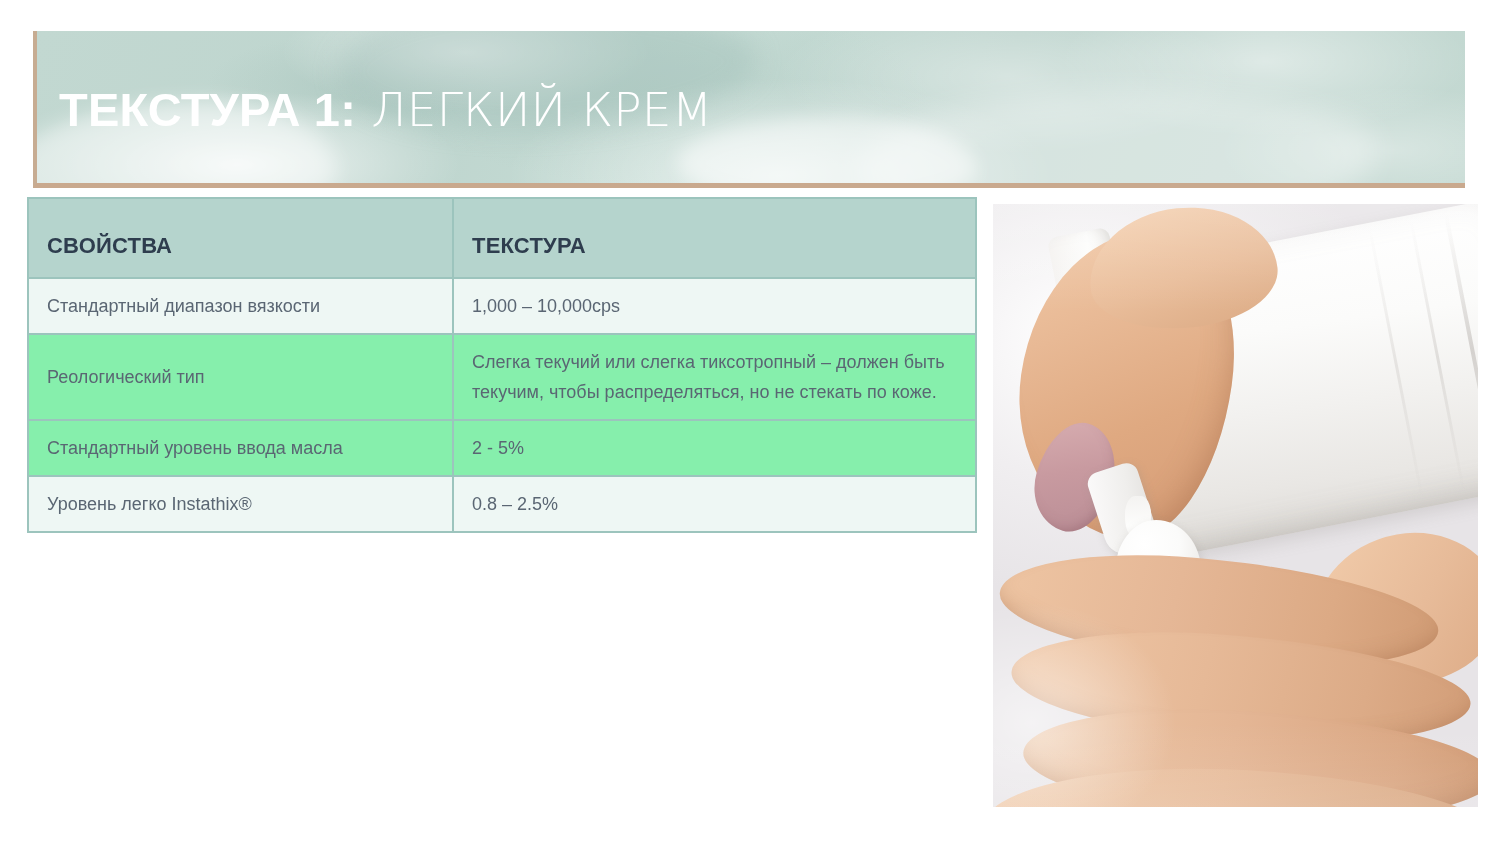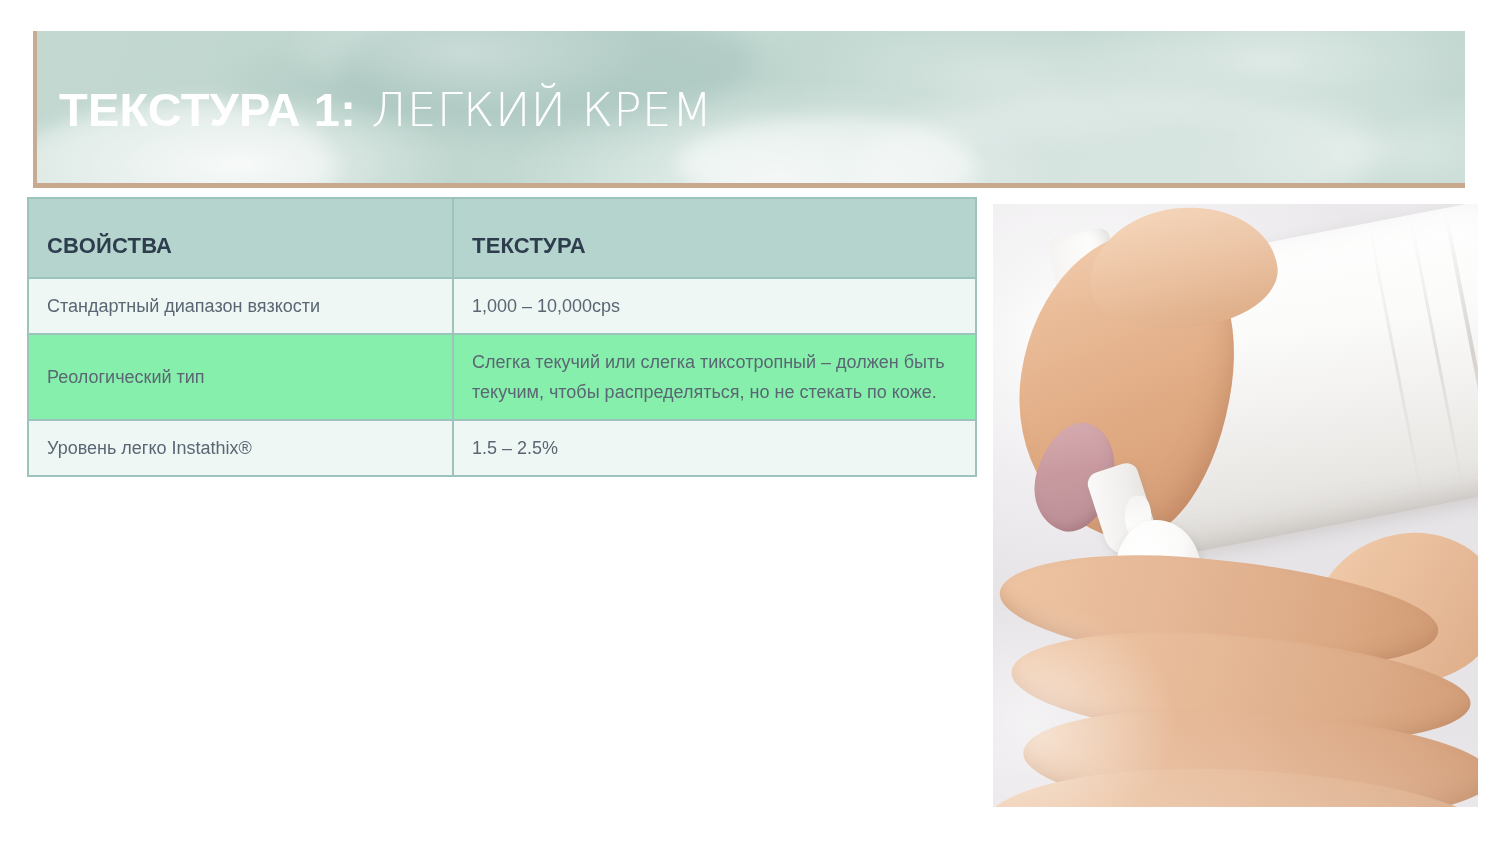--- a/index.html
+++ b/index.html
@@ -332,23 +332,27 @@
     </thead>
     <tbody>
       <tr class="tint">
         <td class="cell-prop">Стандартный диапазон вязкости</td>
         <td class="cell-desc">1,000 – 10,000cps</td>
       </tr>
       <tr class="plain">
         <td class="cell-prop">Реологический тип</td>
         <td class="cell-desc">Слегка текучий или слегка тиксотропный – должен быть текучим, чтобы распределяться, но не стекать по коже.</td>
       </tr>
+      <tr class="plain">
+        <td class="cell-prop">Стандартный уровень ввода масла</td>
+        <td class="cell-desc">2 - 5%</td>
+      </tr>
       <tr class="tint">
         <td class="cell-prop">Уровень легко Instathix®</td>
-        <td class="cell-desc">1.5 – 2.5%</td>
+        <td class="cell-desc">0.8 – 2.5%</td>
       </tr>
     </tbody>
   </table>
 
   <div class="product-photo">
     <div class="photo-stage">
       <div class="ph-bg"></div>
       <div class="bottle">
         <div class="bottle-rib1"></div>
         <div class="bottle-rib2"></div>

